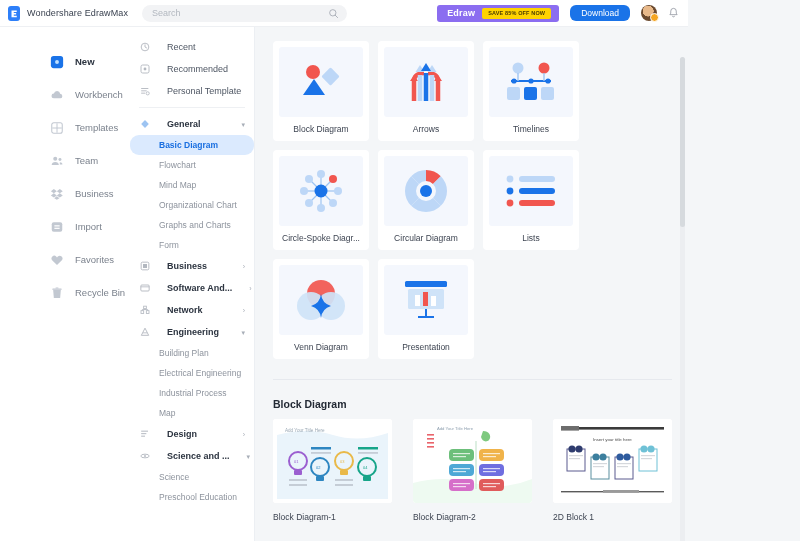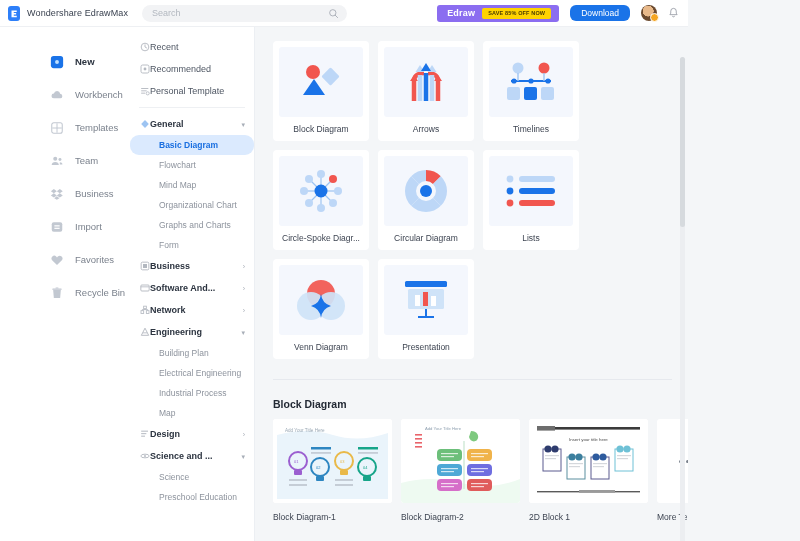--- a/index.html
+++ b/index.html
@@ -86,21 +86,21 @@
   .rail-label { font-size: 9.5px; color: #7b828d; }
   .rail-item.active .rail-label { color: #2c3440; font-weight: bold; }
 
   
   .cats {
     width: 125px; min-width: 125px; background: #ffffff;
     border-right: 1px solid #eceff3;
     padding-top: 9px; overflow: hidden;
   }
   .cat-row {
-    height: 22px; display: flex; align-items: center; gap: 0;
+    height: 22px; display: flex; align-items: center; gap: 17px;
     padding: 0 9px 0 9px; cursor: pointer;
   }
   .cat-ico { width: 11px; height: 11px; display: flex; align-items: center; justify-content: center; flex: none; }
   .cat-label { font-size: 9px; color: #4e5663; white-space: nowrap; }
   .cat-row.top .cat-label { color: #4e5663; }
   .cat-group > .cat-label { color: #2c3440; font-weight: bold; }
   .chev { margin-left: auto; font-size: 7px; color: #a8aeb8; line-height: 1; }
   .cat-sep { height: 1px; background: #eef0f3; margin: 5px 9px 5px 9px; }
   .sub-row {
     height: 20px; display: flex; align-items: center;
@@ -127,21 +127,21 @@
   .tile-name {
     height: 24px; display: flex; align-items: center; justify-content: center;
     font-size: 8.5px; color: #3d4451; white-space: nowrap; overflow: hidden;
   }
 
   .divider { height: 1px; background: #e6e9ee; margin: 20px 0 0 0; }
   .sec-title {
     font-size: 10.5px; font-weight: bold; color: #232a35;
     margin: 18px 0 9px 0;
   }
-  .thumbs { display: flex; gap: 9px; }
+  .thumbs { display: flex; gap: 21px; }
   .thumb { width: 119px; cursor: pointer; }
   .thumb-art {
     height: 84px; background: #ffffff; border-radius: 3px;
     overflow: hidden; position: relative;
   }
   .thumb-name {
     font-size: 8.5px; color: #3d4451; margin-top: 9px; white-space: nowrap;
   }
   .more-art {
     height: 84px; background: #ffffff; border-radius: 3px;

